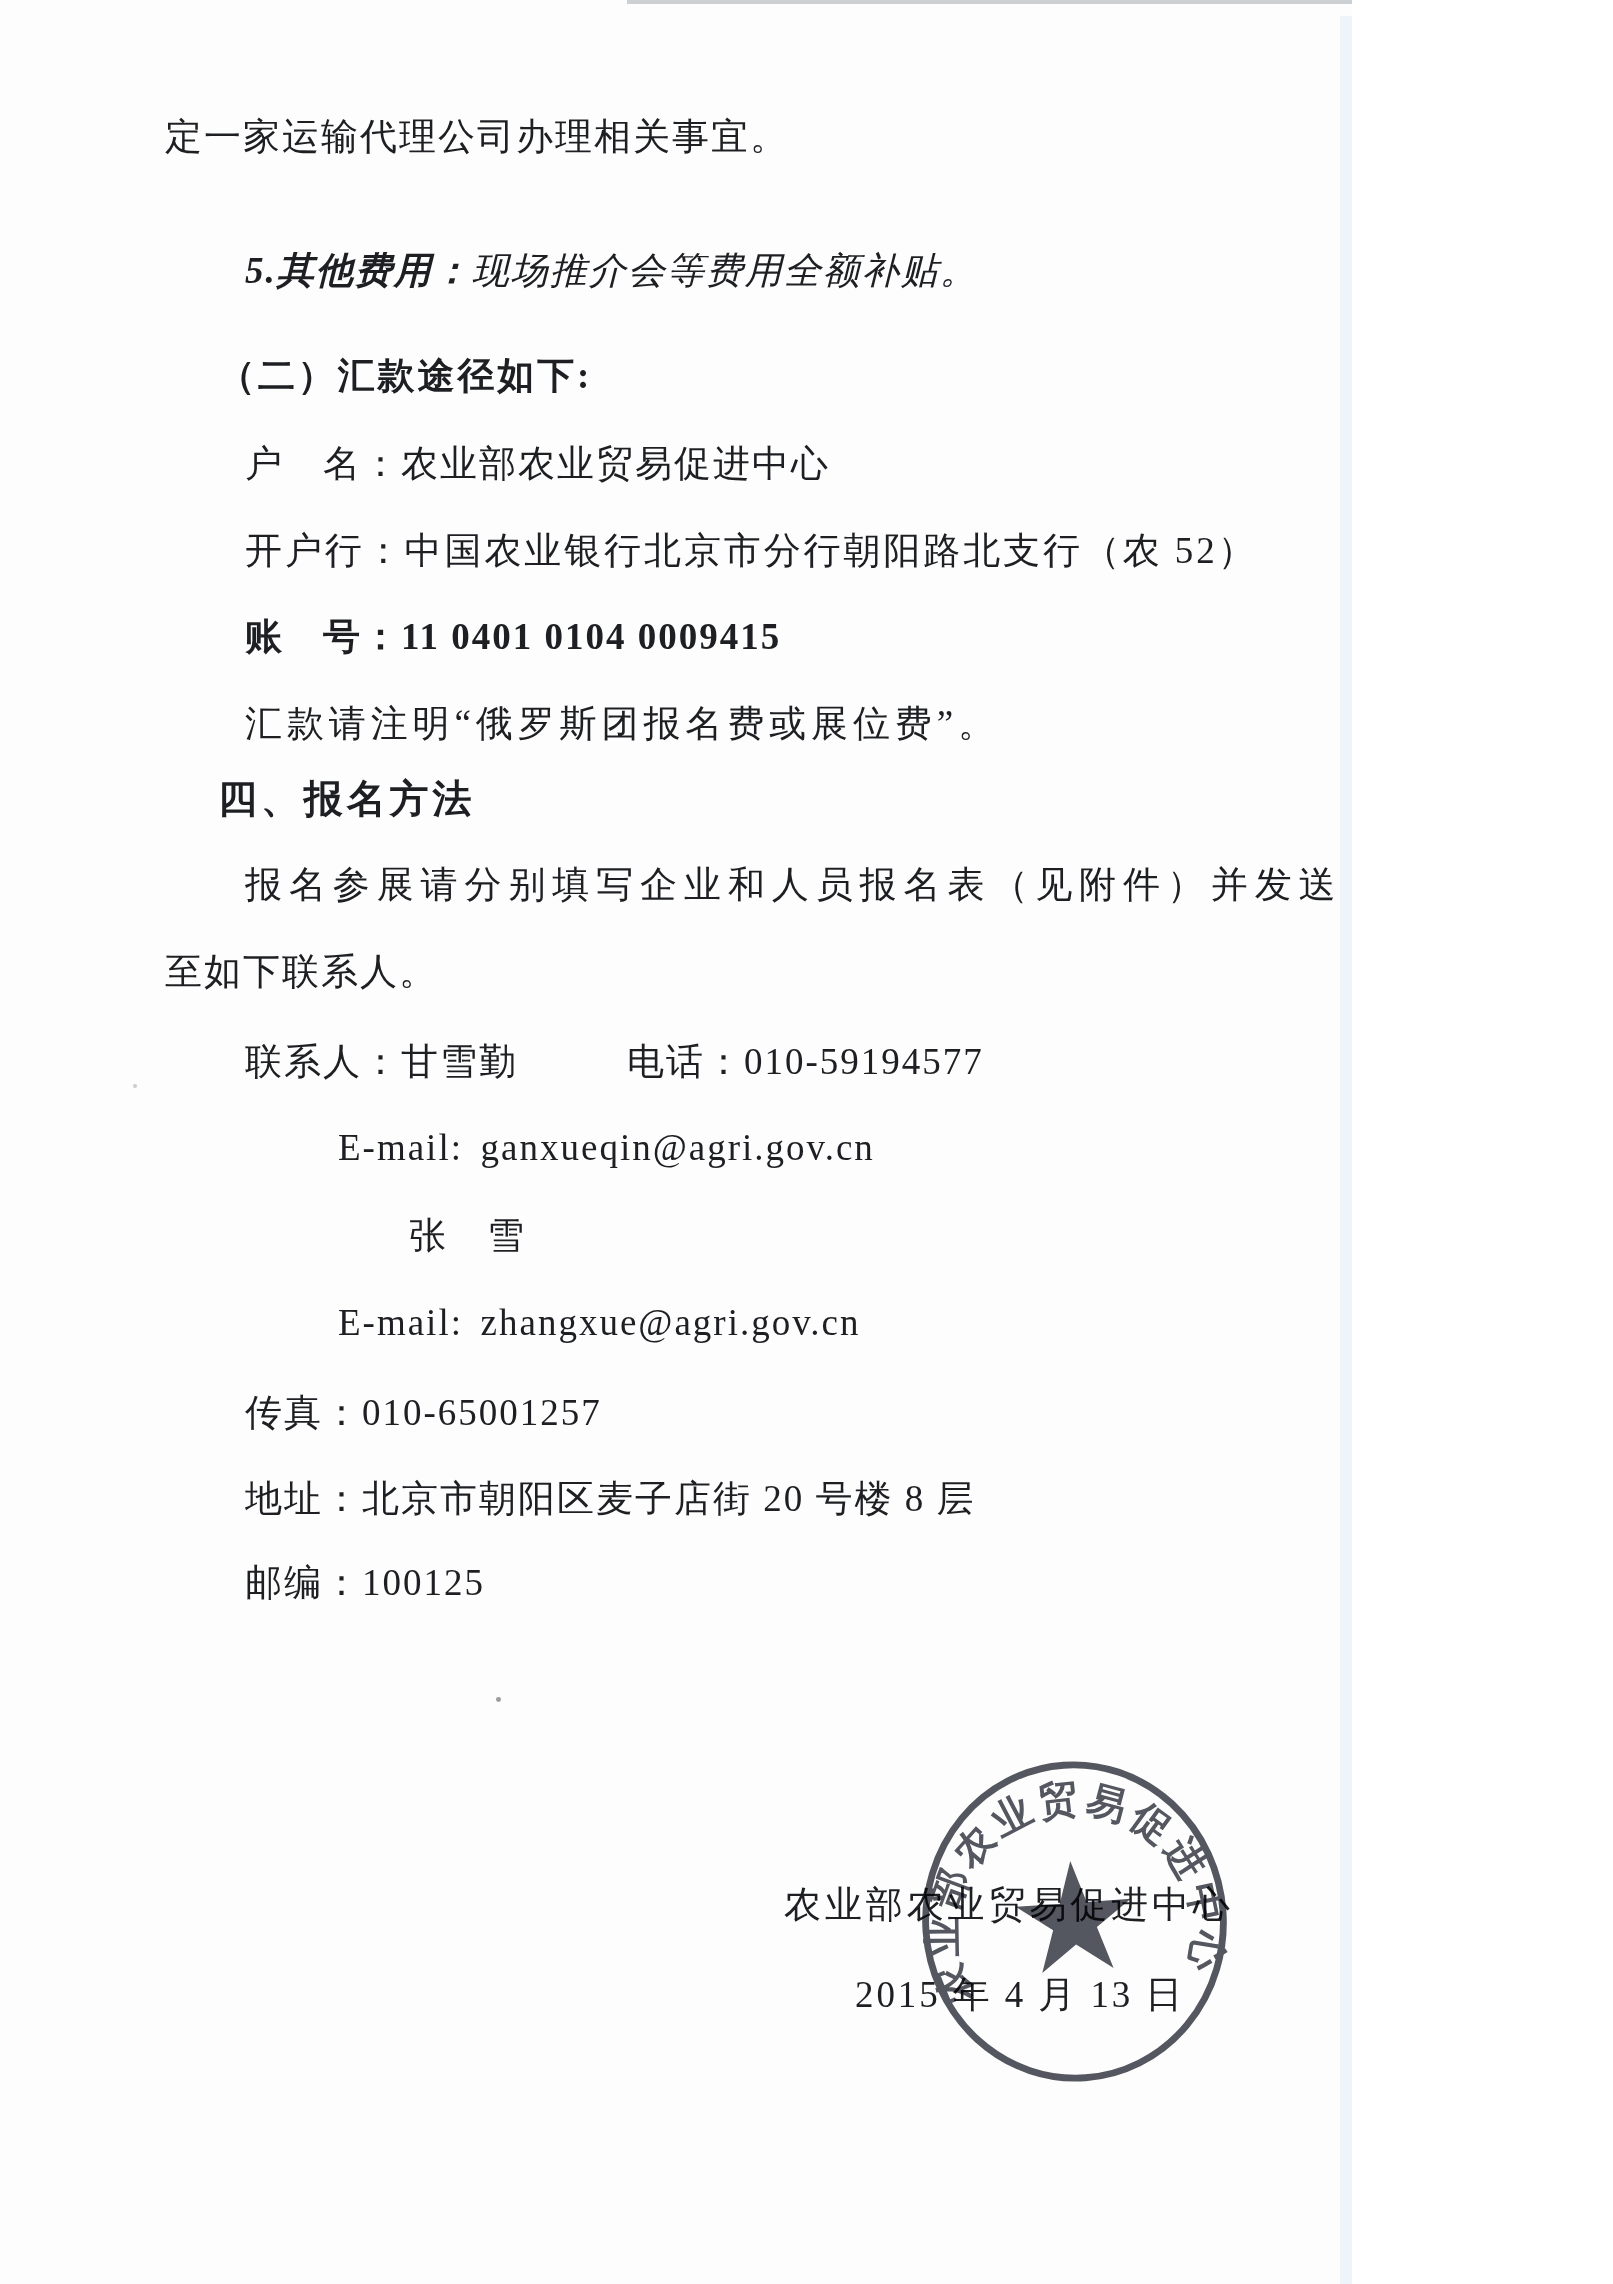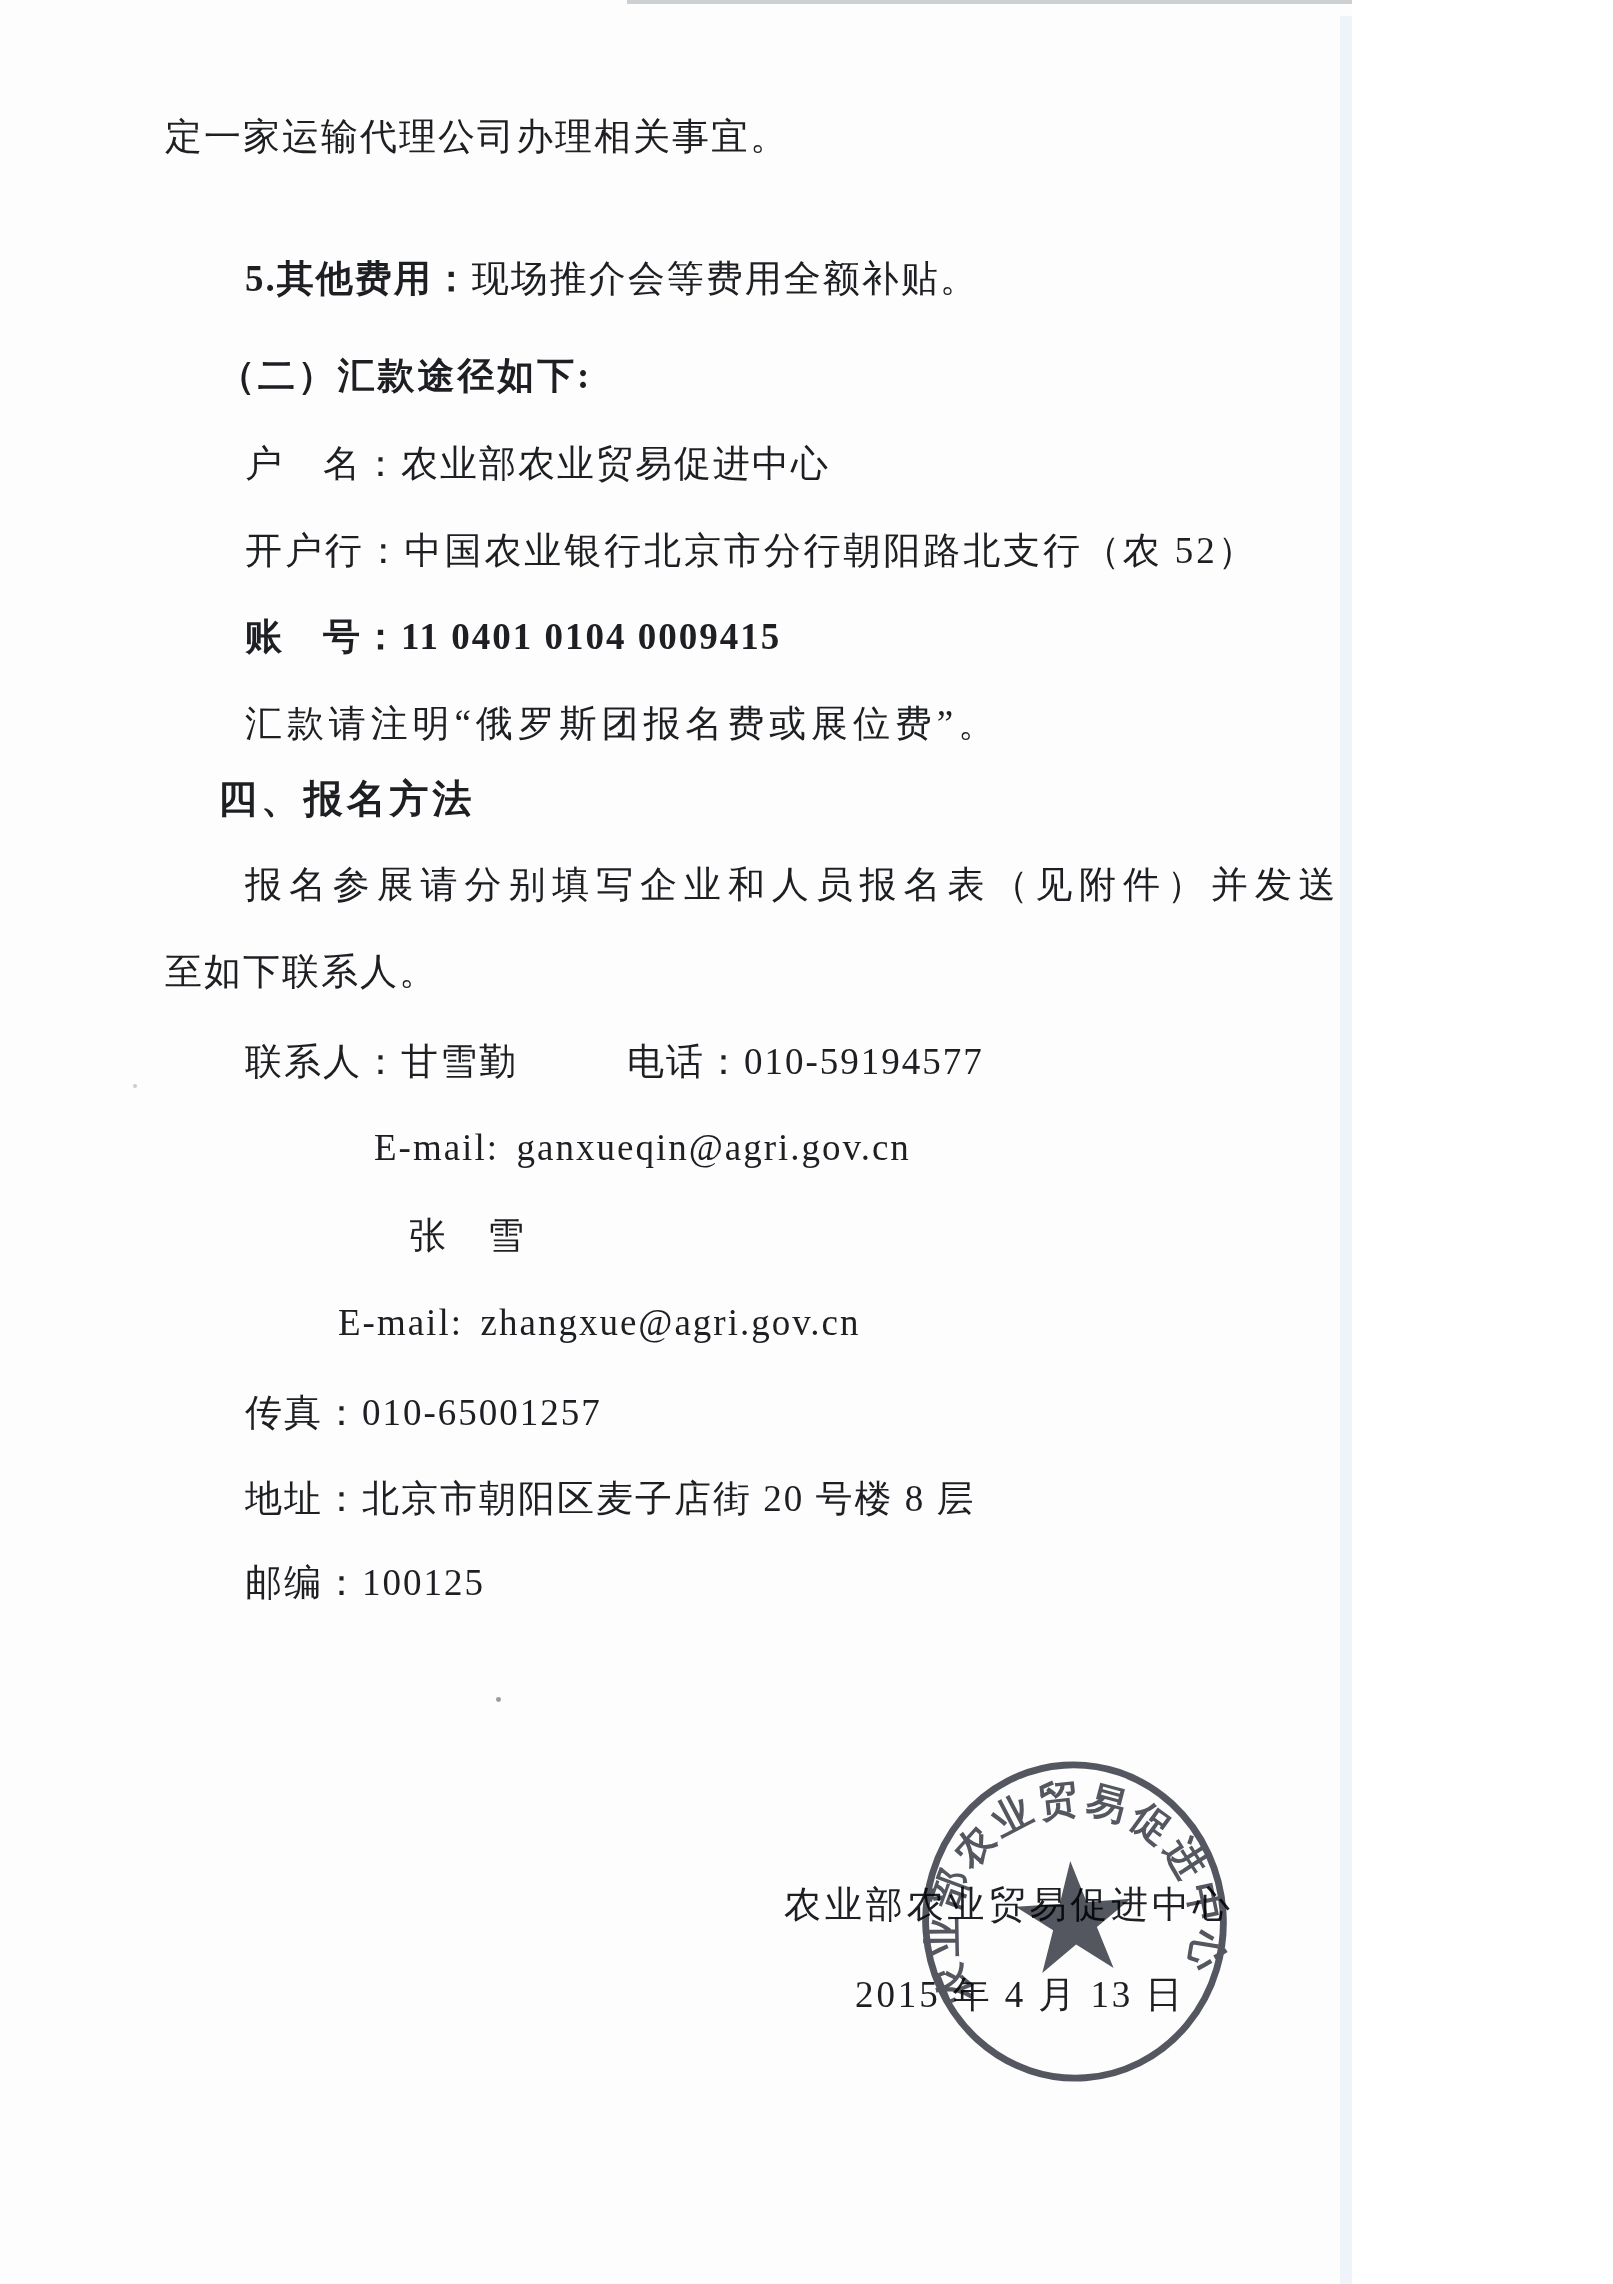--- a/index.html
+++ b/index.html
@@ -16,32 +16,32 @@
     white-space:nowrap;
     font-size:37px;
     letter-spacing:2px;
     line-height:1.15;
   }
   .b{font-weight:bold;}
   .hei{font-family:"Liberation Sans","DejaVu Sans",sans-serif;font-weight:bold;}
   .gap{margin-left:17.6px;}
 
   .l1 {top:116px;  left:165px;}
-  .l2 {top:258px;  left:245px;}
+  .l2 {top:250px;  left:245px;font-style:italic;}
   .l3 {top:355px;  left:218px; font-weight:bold; letter-spacing:2.9px;}
   .l4 {top:443px;  left:245px;}
   .l5 {top:530px;  left:245px; letter-spacing:2.9px;}
   .l6 {top:616px;  left:245px;font-weight:bold;}
   .l7 {top:696px;  left:245px; font-weight:normal; letter-spacing:4.9px;margin-top:7px;}
   .l8 {top:777px;  left:218px; font-size:39px; letter-spacing:3.9px;}
   .l9 {top:864px;  left:245px; letter-spacing:6.9px;}
   .l10{top:951px;  left:165px;}
   .l11a{top:1041px;left:245px;}
   .l11b{top:1041px;left:627px;}
-  .l12{top:1127px; left:338px;margin-left:36px;}
+  .l12{top:1127px; left:338px;}
   .l13a{top:1215px;left:409px;}
   .l13b{top:1215px;left:627px;}
   .l14{top:1302px; left:338px;}
   .l15{top:1392px; left:245px;}
   .l16{top:1478px; left:245px;}
   .l17{top:1562px; left:245px;}
   .l18{top:1639px; left:245px;}
 
   .sig-org {top:1884px;left:784px;letter-spacing:3.9px;}
   .sig-date{top:1974px;left:855px;letter-spacing:2.9px;}

